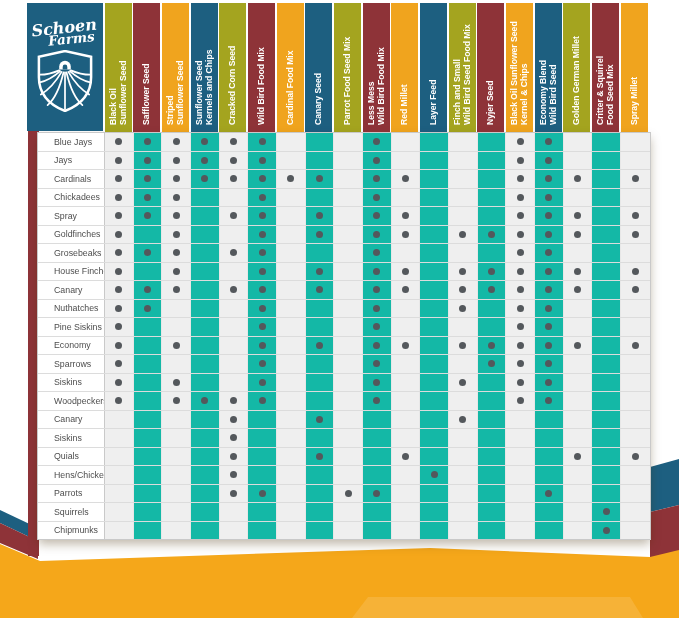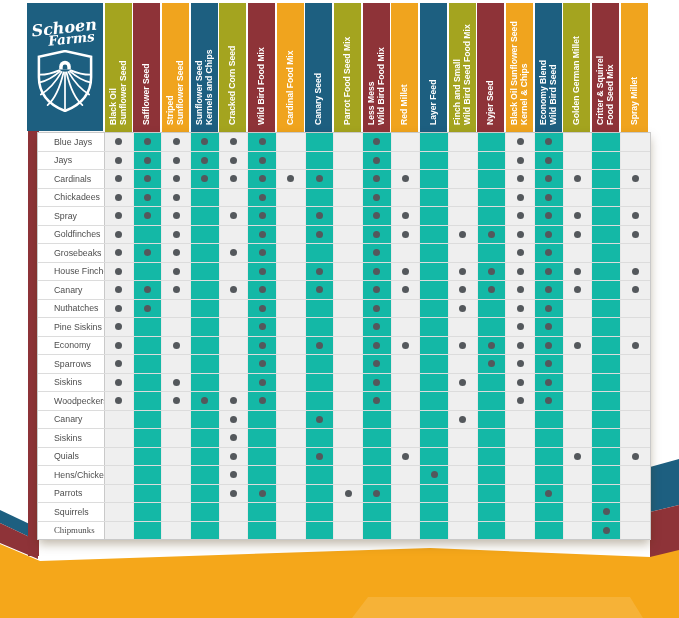--- a/index.html
+++ b/index.html
@@ -44,21 +44,21 @@
   }
 
   
   .card {
     position:absolute; left:38px; top:133px; width:612px; height:406px;
     background:#14b8a6; z-index:3;
     display:flex; flex-direction:column;
     box-shadow:0 0 0 1px #c9c9c9, 0 5px 10px rgba(70,45,5,0.35);
   }
   .row { flex:1 1 0; display:flex; border-bottom:1px solid #dcdcdc; }
-  .row:last-child { border-bottom:none;font-family:Liberation Serif, serif; }
+  .row:last-child { border-bottom:none; }
   .rlabel {
     width:67px; padding-left:16px; display:flex; align-items:center;
     font-size:8.8px; color:var(--labeltext); background:#fff;
     border-right:1px solid #c9c9c9; white-space:nowrap; overflow:hidden;
   }
   .cell {
     width:28.684px; display:flex; align-items:center; justify-content:center;
     border-right:1px solid #e7e7e7;
   }
   .cell:last-child { border-right:none; }

